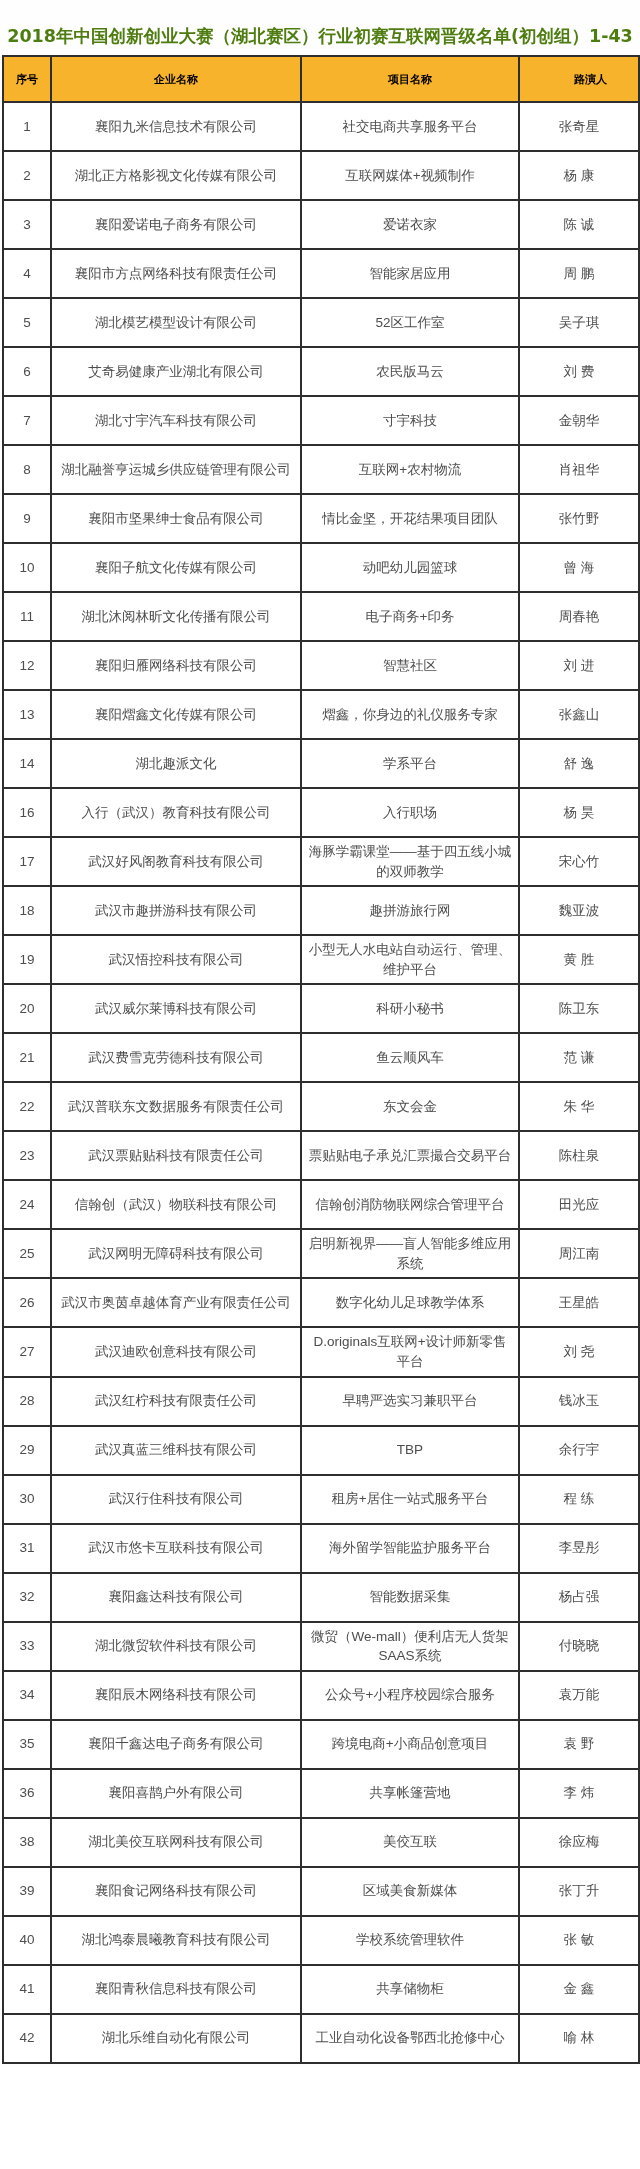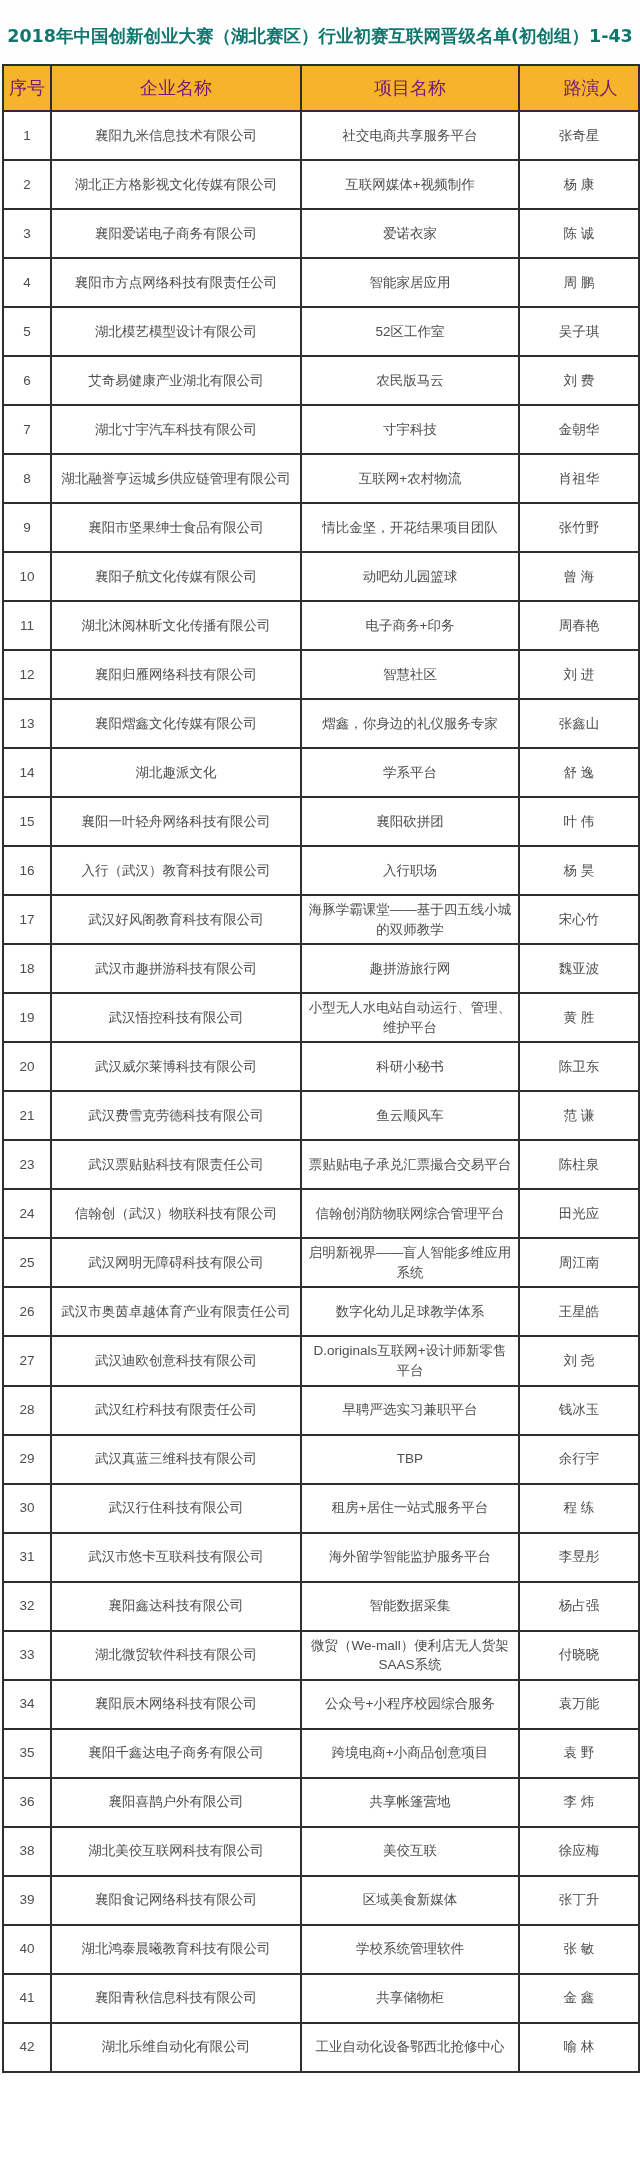--- a/index.html
+++ b/index.html
@@ -1,25 +1,25 @@
 <!DOCTYPE html>
 <html><head>
 <meta charset="utf-8">
 <style>
   html,body{margin:0;padding:0;background:#ffffff;}
   body{width:640px;font-family:"Liberation Sans","DejaVu Sans",sans-serif;color:#4a4a4a;}
   .page{width:640px;box-sizing:border-box;padding:10px 2px 2px 2px;background:#fefefe;}
   .page-title{
     text-align:center;
     font-weight:bold;
-    color:#0f766e;
+    color:#4d7c0f;
     font-size:17.5px;
     letter-spacing:0px;
     white-space:nowrap;
-    padding:14px 0 16px 0;
+    padding:14px 0 7px 0;
     font-family:"DejaVu Sans","Liberation Sans",sans-serif;
   }
   table.roster{
     width:636px;
     margin:0 auto;
     border-collapse:collapse;
     table-layout:fixed;
     background:#ffffff;
   }
   table.roster col.c-no{width:48px;}
@@ -28,23 +28,23 @@
   table.roster col.c-presenter{width:120px;}
   table.roster th, table.roster td{
     border:2px solid #2e2e2e;
     text-align:center;
     vertical-align:middle;
     padding:4px 5px;
     word-break:break-all;
   }
   table.roster th{
     background:#F7B32B;
-    color:#701a75;
-    font-weight:normal;
-    font-size:18px;
+    color:#000000;
+    font-weight:bold;
+    font-size:11px;
     height:36px;
     font-family:"DejaVu Sans","Liberation Sans",sans-serif;
   }
   table.roster td{
     font-size:13.5px;
     color:#4d4d4d;
     height:39px;
     line-height:1.45;
   }
   td.cell-no{font-size:13.5px;color:#555555;}
@@ -150,26 +150,20 @@
           <td class="cell-project">熠鑫，你身边的礼仪服务专家</td>
           <td class="cell-presenter">张鑫山</td>
         </tr>
         <tr>
           <td class="cell-no">14</td>
           <td class="cell-company">湖北趣派文化</td>
           <td class="cell-project">学系平台</td>
           <td class="cell-presenter">舒 逸</td>
         </tr>
         <tr>
-          <td class="cell-no">15</td>
-          <td class="cell-company">襄阳一叶轻舟网络科技有限公司</td>
-          <td class="cell-project">襄阳砍拼团</td>
-          <td class="cell-presenter">叶 伟</td>
-        </tr>
-        <tr>
           <td class="cell-no">16</td>
           <td class="cell-company">入行（武汉）教育科技有限公司</td>
           <td class="cell-project">入行职场</td>
           <td class="cell-presenter">杨 昊</td>
         </tr>
         <tr>
           <td class="cell-no">17</td>
           <td class="cell-company">武汉好风阁教育科技有限公司</td>
           <td class="cell-project">海豚学霸课堂——基于四五线小城的双师教学</td>
           <td class="cell-presenter">宋心竹</td>
@@ -190,20 +184,26 @@
           <td class="cell-no">20</td>
           <td class="cell-company">武汉威尔莱博科技有限公司</td>
           <td class="cell-project">科研小秘书</td>
           <td class="cell-presenter">陈卫东</td>
         </tr>
         <tr>
           <td class="cell-no">21</td>
           <td class="cell-company">武汉费雪克劳德科技有限公司</td>
           <td class="cell-project">鱼云顺风车</td>
           <td class="cell-presenter">范  谦</td>
+        </tr>
+        <tr>
+          <td class="cell-no">22</td>
+          <td class="cell-company">武汉普联东文数据服务有限责任公司</td>
+          <td class="cell-project">东文会金</td>
+          <td class="cell-presenter">朱  华</td>
         </tr>
         <tr>
           <td class="cell-no">23</td>
           <td class="cell-company">武汉票贴贴科技有限责任公司</td>
           <td class="cell-project">票贴贴电子承兑汇票撮合交易平台</td>
           <td class="cell-presenter">陈柱泉</td>
         </tr>
         <tr>
           <td class="cell-no">24</td>
           <td class="cell-company">信翰创（武汉）物联科技有限公司</td>

